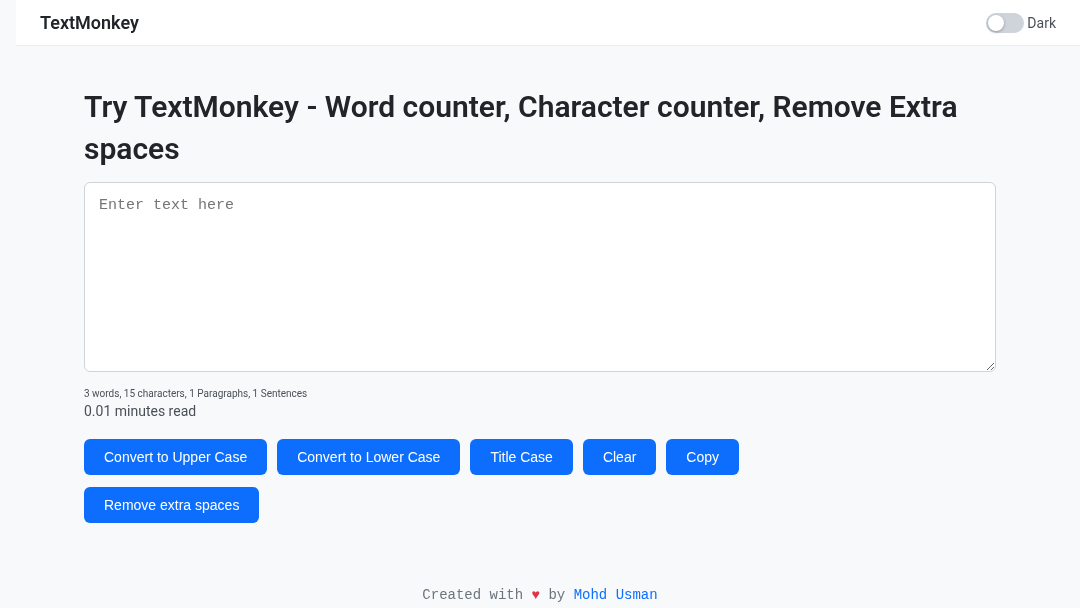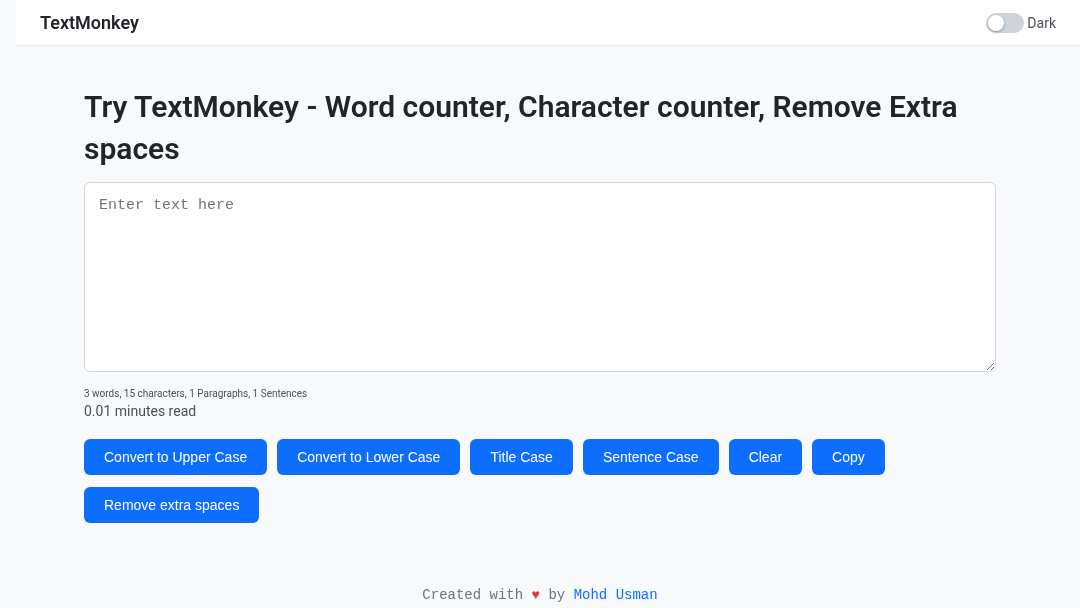--- a/index.html
+++ b/index.html
@@ -158,21 +158,20 @@
   <textarea class="text-area" placeholder="Enter text here" style=""></textarea>
 
   <div class="stats-row">3 words, 15 characters, 1 Paragraphs, 1 Sentences</div>
 
   <div class="read-time">0.01 minutes read</div>
 
   <div class="buttons-row">
     <button class="btn">Convert to Upper Case</button>
     <button class="btn">Convert to Lower Case</button>
     <button class="btn">Title Case</button>
-    <button class="btn">Sentence Case</button>
     <button class="btn">Clear</button>
     <button class="btn">Copy</button>
   </div>
   <div class="buttons-row" style="margin-top:12px;">
     <button class="btn">Remove extra spaces</button>
   </div>
 </main>
 
 <footer>
   <span>Created with</span>

